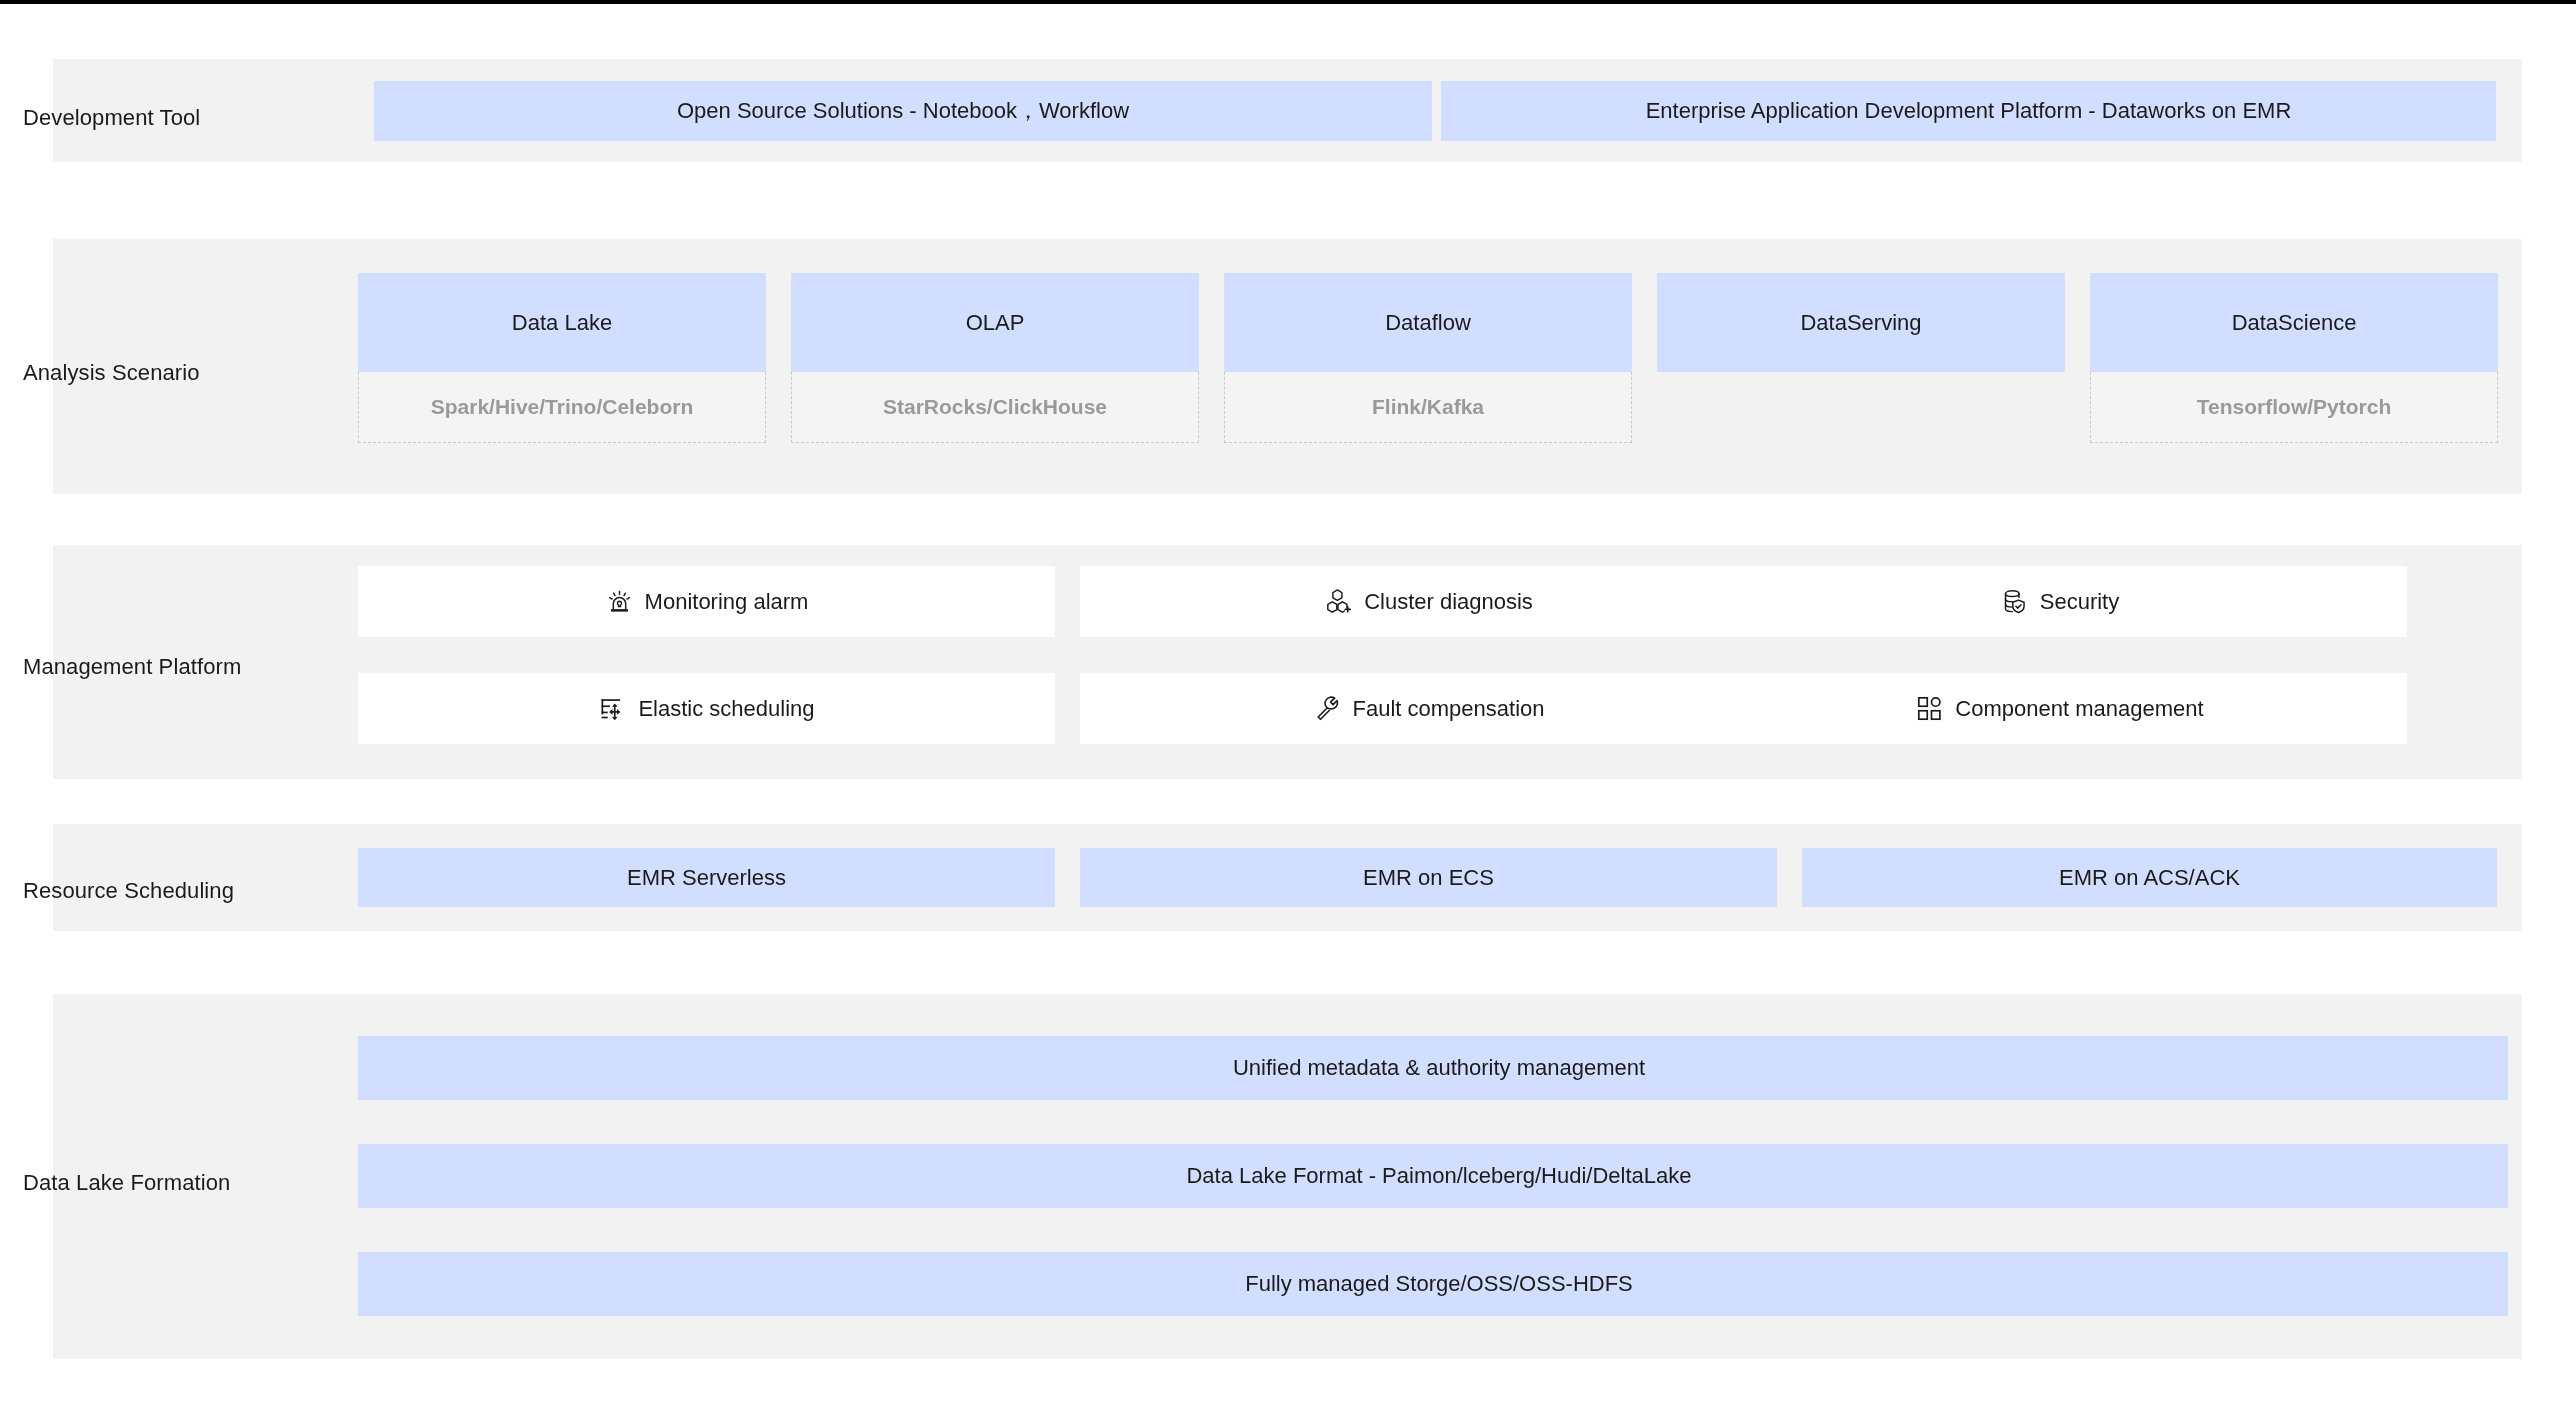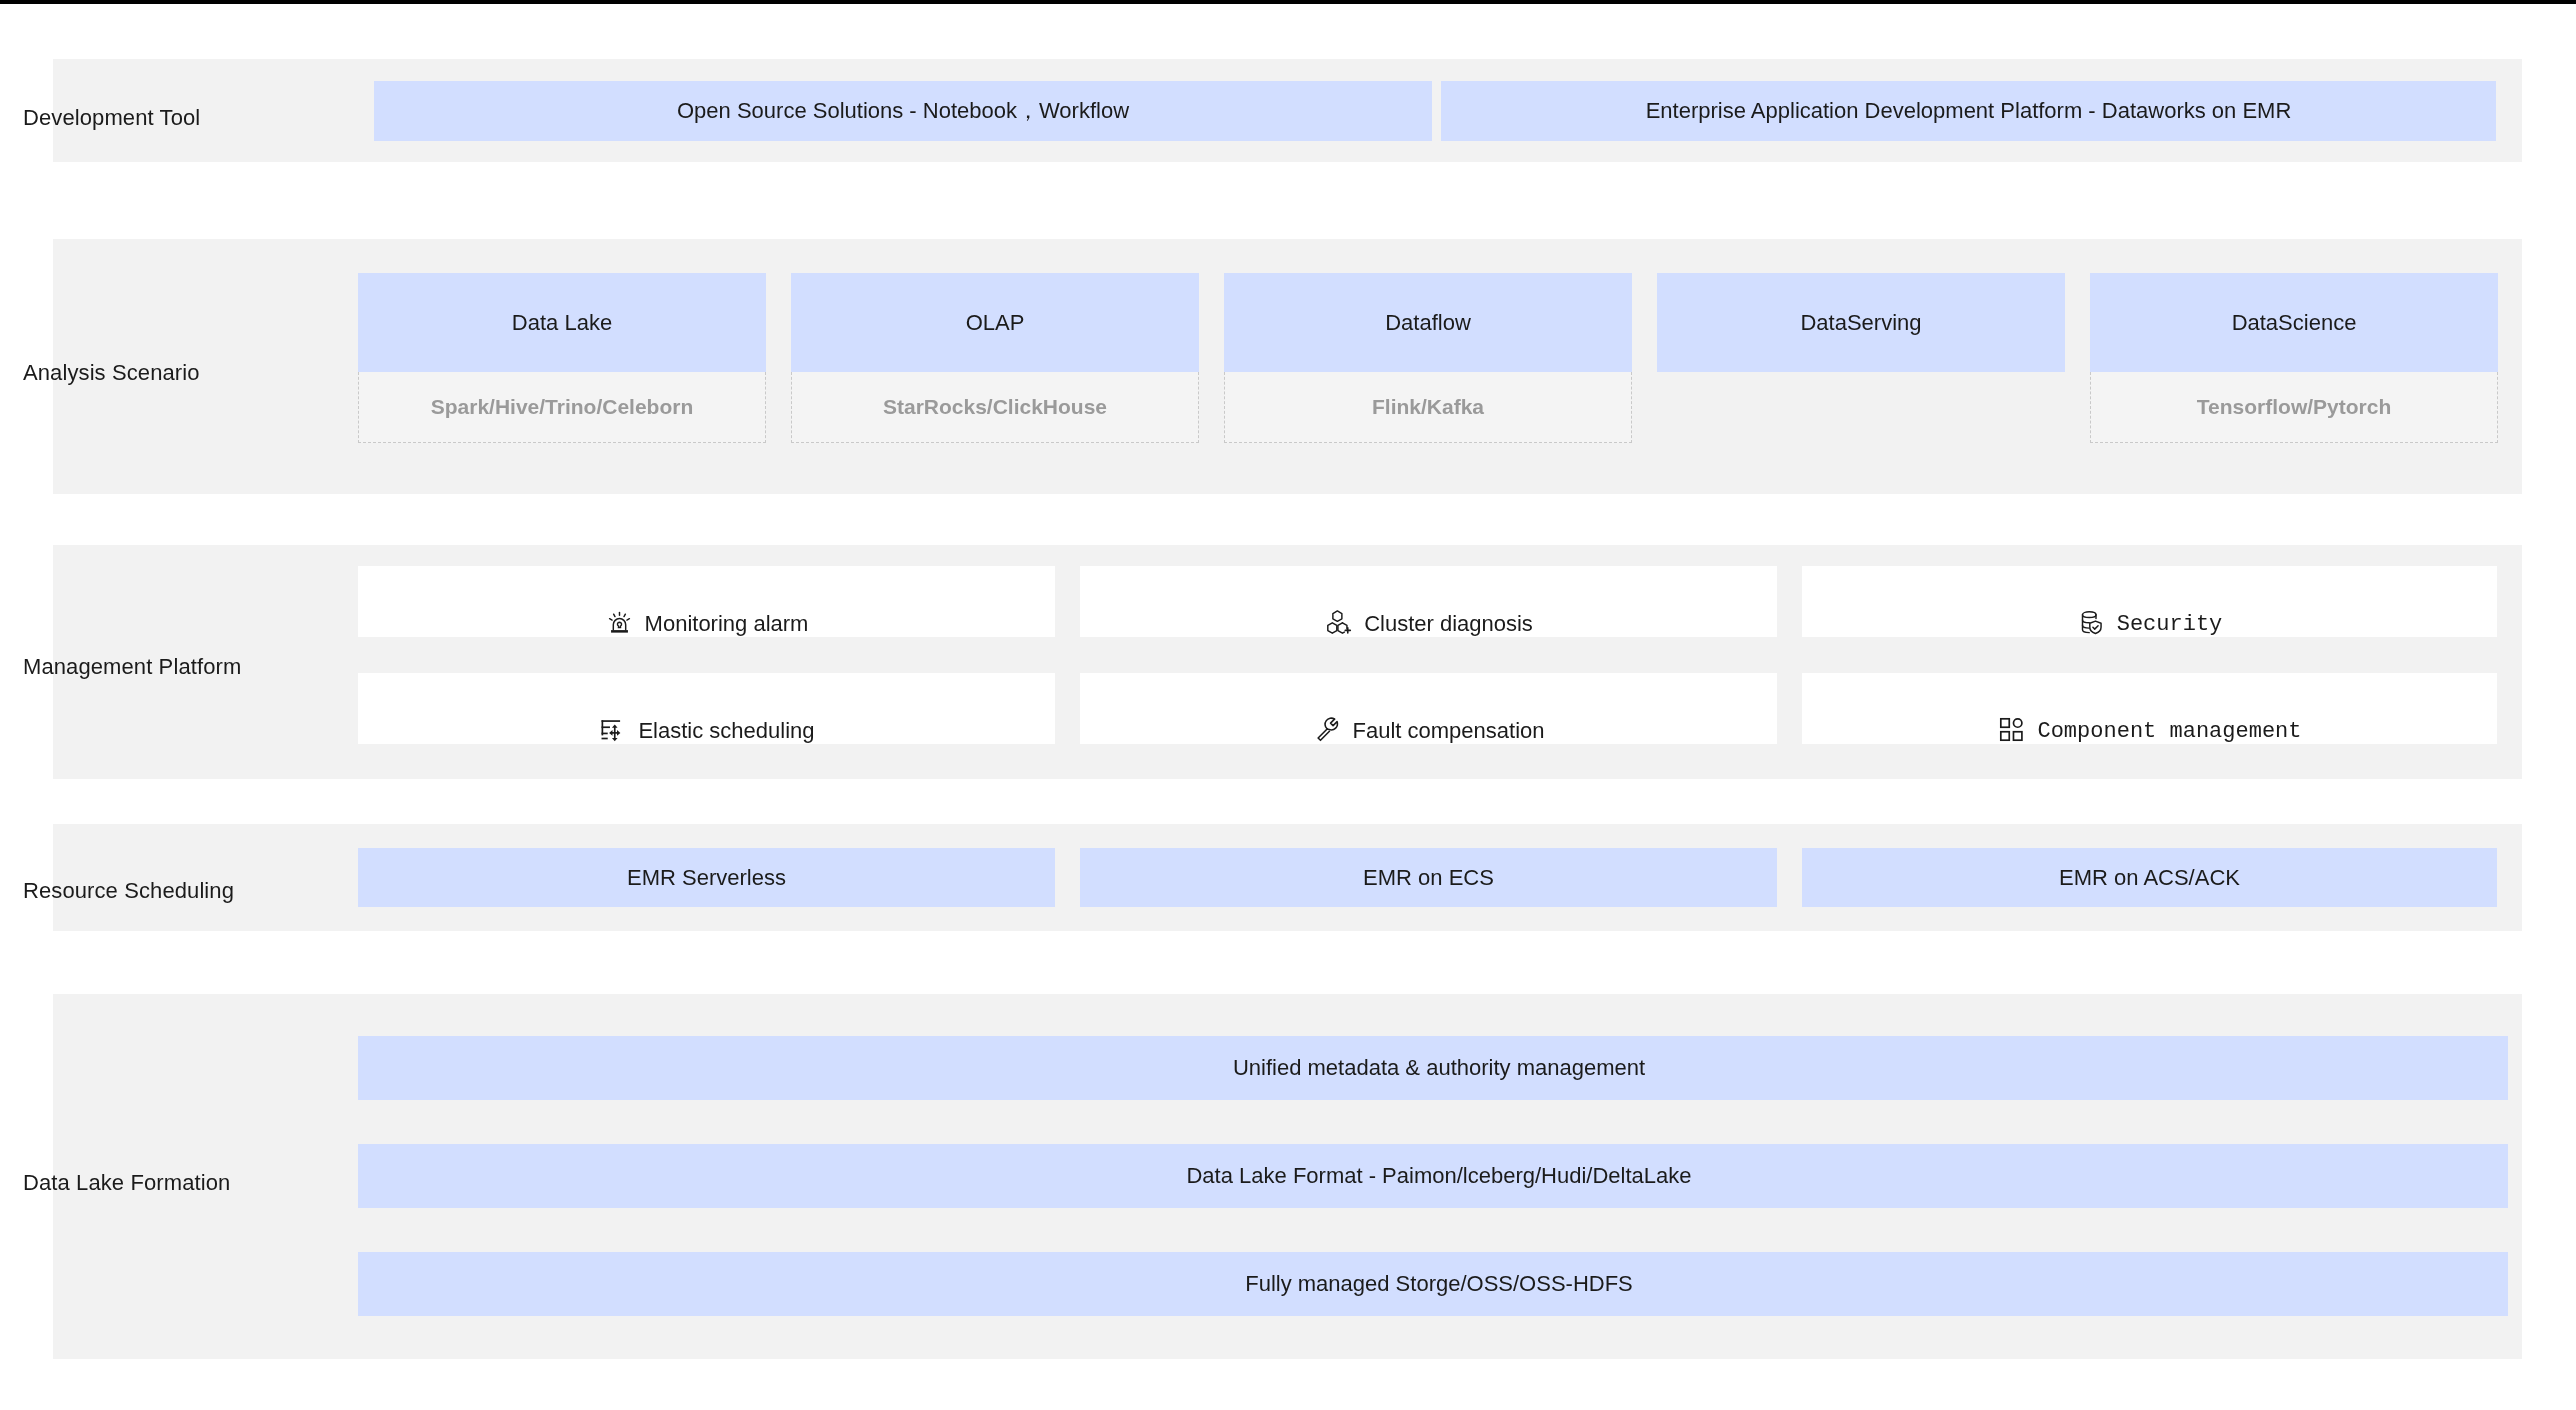--- a/index.html
+++ b/index.html
@@ -106,32 +106,32 @@
   #ana-card-4 { left: 2090px; }
 
   
   #band-mgt { top: 545px; height: 234px; }
   #lbl-mgt  { top: 654px; }
   .mgt-card {
     position: absolute;
     height: 71px;
     background: #ffffff;
     display: flex;
-    align-items: flex-end;
+    align-items: center;
     justify-content: center;
     gap: 11px;
     font-size: 22px;
     color: #1b1b1b;
     white-space: nowrap;
   }
   .mgt-r0 { top: 566px; }
   .mgt-r1 { top: 673px; }
   .mgt-c0 { left: 358px;  width: 697px; }
   .mgt-c1 { left: 1080px; width: 697px; }
-  .mgt-c2 { left: 1802px; width: 695px; font-family: Liberation Mono, monospace; }
+  .mgt-c2 { left: 1712px; width: 695px; }
   .mgt-icon {
     display: inline-flex;
     align-items: center;
     justify-content: center;
     width: 29px;
     height: 29px;
     flex: 0 0 auto;
   }
   .mgt-icon svg { display: block; }
 

